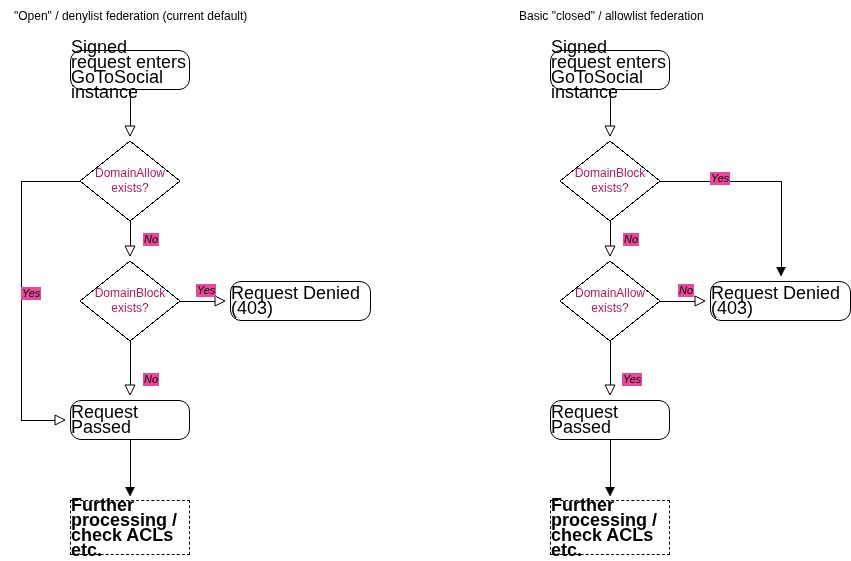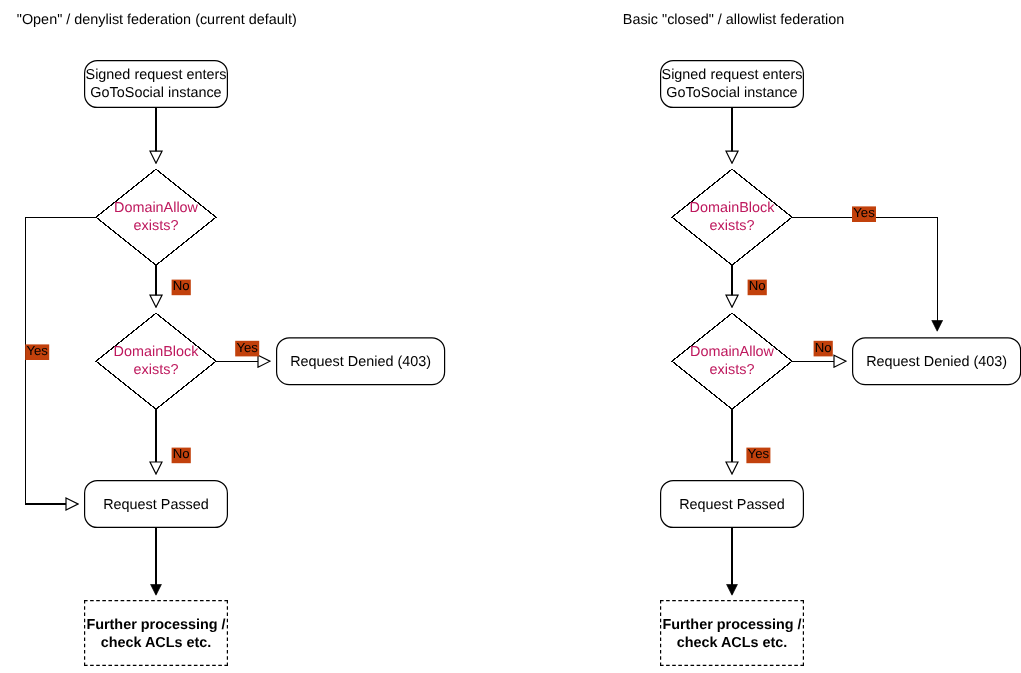--- a/index.html
+++ b/index.html
@@ -27,22 +27,22 @@
     color: #000000;
     white-space: nowrap;
     line-height: 14px;
   }
   .node {
     position: absolute;
     box-sizing: border-box;
     display: flex;
     align-items: center;
     justify-content: center;
-    text-align: right;
-    font-size: 12px;
+    text-align: left;
+    font-size: 18px;
     line-height: 15px;
     color: #000000;
     background: #ffffff;
   }
   .node.rounded {
     border: 1px solid #000000;
     border-radius: 11px;
   }
   .node.dashed {
     border: 1px dashed #000000;
@@ -58,23 +58,24 @@
     font-size: 12px;
     line-height: 15px;
     color: #be185d;
     pointer-events: none;
   }
   .edge-label {
     position: absolute;
     font-size: 11px;
     line-height: 13px;
     color: #000000;
-    background: #c2410c;
+    background: #ec4899;
     padding: 0 1px;
     white-space: nowrap;
+    font-style: italic;
   }
 </style>
 </head>
 <body>
 
 <svg id="canvas" viewBox="0 0 851 561" xmlns="http://www.w3.org/2000/svg">
   <defs>
     <marker id="openArrow" markerWidth="12" markerHeight="12" refX="10" refY="6" orient="auto" markerUnits="userSpaceOnUse">
       <path d="M1,1 L11,6 L1,11 Z" fill="#ffffff" stroke="#000000" stroke-width="1"></path>
     </marker>

